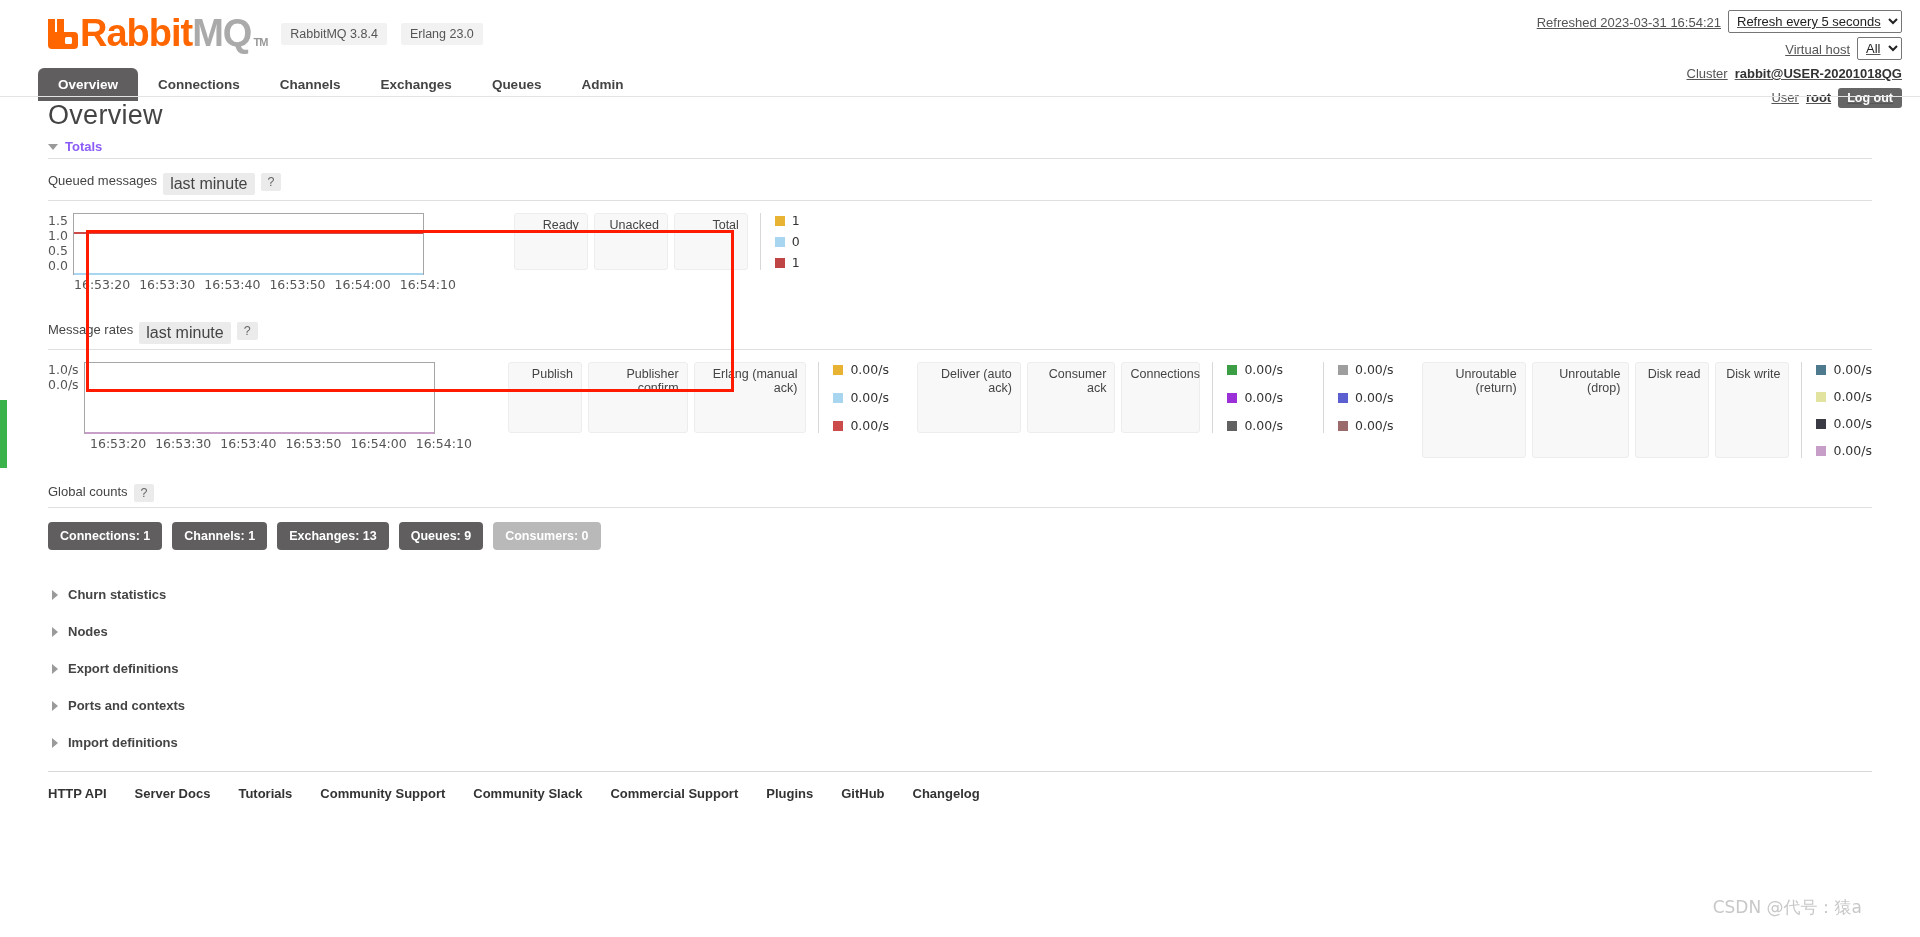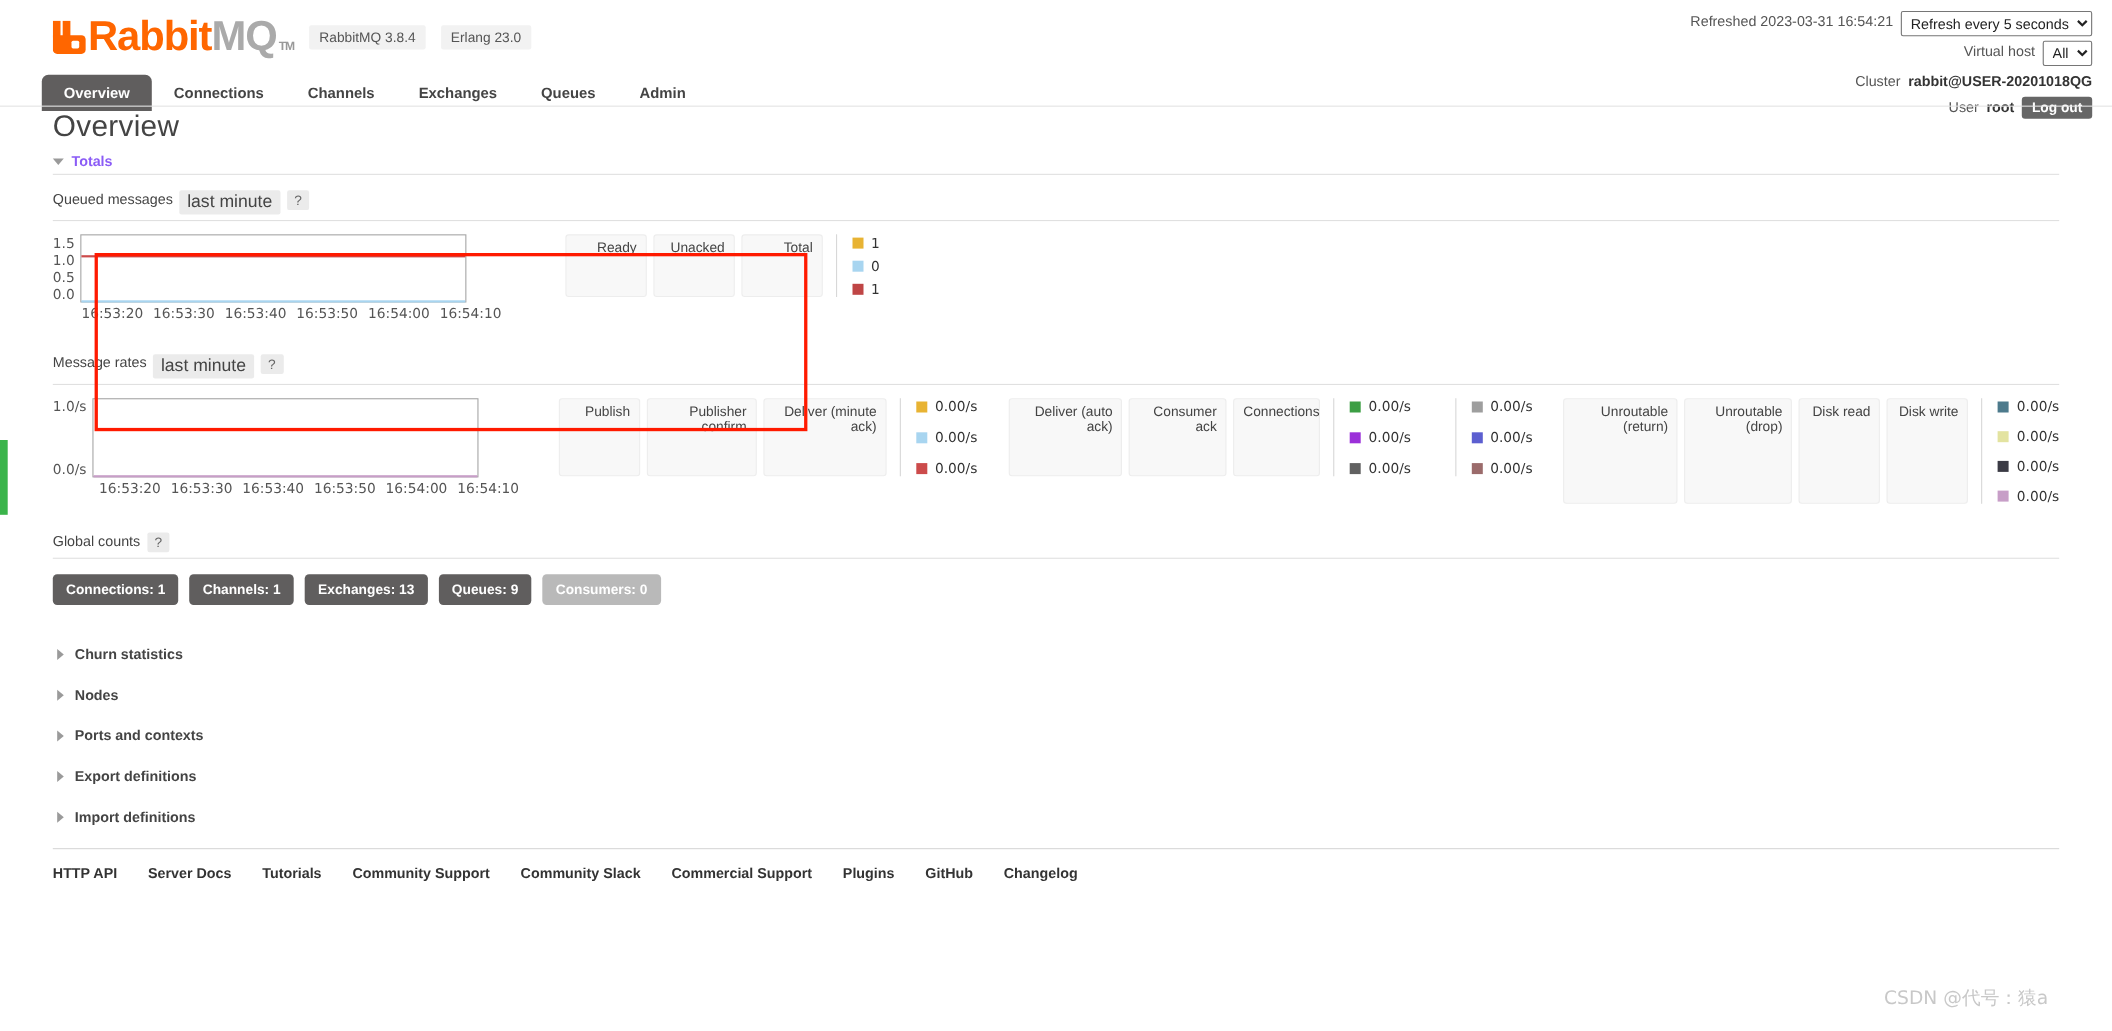--- a/index.html
+++ b/index.html
@@ -39,21 +39,21 @@
     padding: 4px 9px; font-size: 12.5px;
     border-radius: 2px; margin-bottom: 7px;
   }
 
   
   #header-right {
     position: absolute; right: 18px; top: 10px;
     text-align: right; font-size: 13px; color: #555;
     line-height: 1.55;
   }
-  .hdr-row { display: flex; justify-content: flex-end; align-items: flex-start; gap: 7px; white-space: nowrap; }
+  .hdr-row { display: flex; justify-content: flex-end; align-items: flex-end; gap: 7px; white-space: nowrap; text-decoration: underline; }
   .hdr-row + .hdr-row { margin-top: 4px; }
   .hdr-label { color: #555; }
   .hdr-strong { font-weight: bold; color: #333; }
   select.hdr-select {
     font-family: "Liberation Sans", sans-serif;
     font-size: 13px; color: #222;
     border: 1px solid #767676; background: #fff;
     padding: 2px 4px; border-radius: 2px;
   }
   #logout-btn {
@@ -134,21 +134,21 @@
     border: 3px solid #ff1a00;
     pointer-events: none;
     z-index: 5;
   }
 
   
   .chart-row { display: flex; align-items: flex-start; margin-top: 12px; }
   .chart-box { position: relative; }
 
   .yaxis {
-    display: flex; flex-direction: column; justify-content: space-between;
+    display: flex; flex-direction: column; justify-content: flex-start;
     align-items: flex-end;
     font-size: 12.5px; color: #555; padding-right: 5px;
     font-family: "DejaVu Sans", sans-serif;
   }
   .plot {
     border: 1px solid #a6a6a6;
     background: #fff;
     position: relative;
   }
   .plot .baseline {
@@ -390,21 +390,21 @@
             <span>16:54:00</span>
             <span>16:54:10</span>
           </div>
         </div>
 
         <div class="legend-group" style="margin-left:36px;">
           <div class="legend-col">
             <div class="legend-labels">
               <div class="lg-label">Publish</div>
               <div class="lg-label">Publisher confirm</div>
-              <div class="lg-label">Deliver (minute ack)</div>
+              <div class="lg-label">Erlang (manual ack)</div>
             </div>
             <div class="legend-values" style="gap:13px;">
               <div class="lg-value">
                 <span class="swatch" style="background:#e8b333;"></span>
                 <span>0.00/s</span>
               </div>
               <div class="lg-value">
                 <span class="swatch" style="background:#a8d5f0;"></span>
                 <span>0.00/s</span>
               </div>
@@ -524,25 +524,25 @@
       <div class="collapsed-section">
         <span class="caret-right"></span>
         <span>Churn statistics</span>
       </div>
       <div class="collapsed-section">
         <span class="caret-right"></span>
         <span>Nodes</span>
       </div>
       <div class="collapsed-section">
         <span class="caret-right"></span>
-        <span>Ports and contexts</span>
+        <span>Export definitions</span>
       </div>
       <div class="collapsed-section">
         <span class="caret-right"></span>
-        <span>Export definitions</span>
+        <span>Ports and contexts</span>
       </div>
       <div class="collapsed-section">
         <span class="caret-right"></span>
         <span>Import definitions</span>
       </div>
     </div>
 
     <div id="footer">
       <a class="footer-link">HTTP API</a>
       <a class="footer-link">Server Docs</a>

